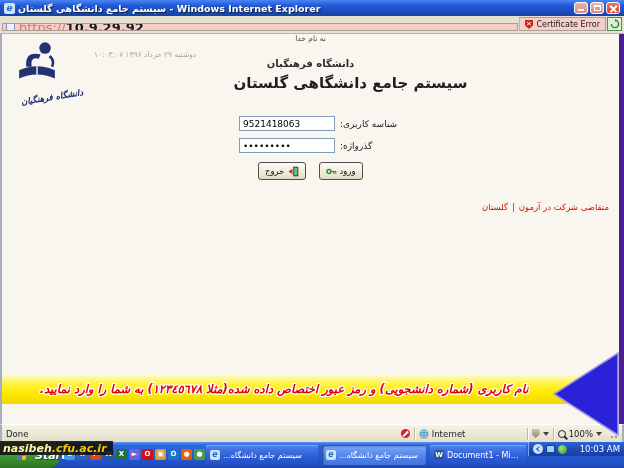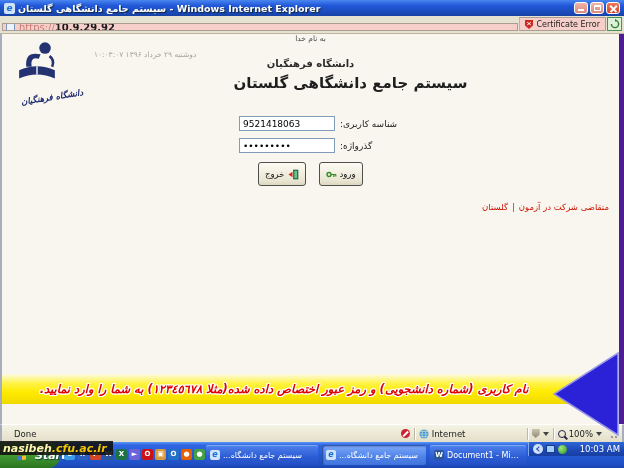--- a/index.html
+++ b/index.html
@@ -22,21 +22,21 @@
   .tb-btn.close { background:linear-gradient(180deg,#F07858,#D8412A); }
   .g-min { position:absolute; left:3px; bottom:2px; width:6px; height:2px; background:#fff; }
   .g-max { position:absolute; left:3px; top:2px; width:7px; height:6px; border:1px solid #fff; border-top:2px solid #fff; }
   .g-x1,.g-x2 { position:absolute; left:2px; top:5px; width:9px; height:1.5px; background:#fff; }
   .g-x1 { transform:rotate(45deg); } .g-x2 { transform:rotate(-45deg); }
 
   
   .addressrow { position:absolute; top:16px; left:0; width:624px; height:18px;
     background:#E6E2D1; border-bottom:1px solid #BDB49E; display:flex; align-items:stretch; }
   .addrfield { flex:1; margin:7px 1px 2px 2px; background:#F7CFCA; border:1px solid #AD9C94;
-    display:flex; align-items:center; padding:0 3px; font-size:10px; white-space:nowrap; overflow:hidden; }
+    display:flex; align-items:center; padding:0 3px; font-size:13px; white-space:nowrap; overflow:hidden; }
   .page-ico { width:9px; height:11px; background:#EAF2FB; border:1px solid #7A96B8; margin-right:4px; flex:0 0 auto; }
   .addr-proto,.addr-path { color:#C97B72; }
   .addr-host { color:#1A1A1A; font-weight:bold; }
   .certerr { margin:1px 0 2px; background:#F7CFCA; border:1px solid #AD9C94; border-left:1px solid #C4AFA8;
     display:flex; align-items:center; gap:3px; padding:0 5px; font-size:8px; color:#222; flex:0 0 auto; }
   .refreshbtn { width:15px; margin:1px 2px 2px 1px; background:#DFF0D8; border:1px solid #4E8E4E;
     display:flex; align-items:center; justify-content:center; flex:0 0 auto; }
 
   
   .content { position:absolute; top:34px; left:0; width:624px; height:390px;
@@ -52,42 +52,42 @@
   .h-sys { position:absolute; top:40px; left:0; width:100%; text-align:center;
     font-size:15px; font-weight:bold; color:#1E1E1E;margin-left:40px; }
 
   .form-row { position:absolute; left:237px; width:190px; display:flex; align-items:center; gap:5px; }
   .row-user { top:82px; } .row-pass { top:104px; }
   .fld { width:96px; height:15px; border:1px solid #7F9DB9; background:#fff; font-size:9px;
     padding:1px 3px; direction:ltr; font-family:"DejaVu Sans", sans-serif; }
   .fld-label { font-size:9px; color:#1A1A1A; }
 
   .btn-row { position:absolute; top:128px; left:256px; display:flex; gap:13px; }
-  .xp-btn { display:flex; align-items:center; gap:3px; height:24px; padding:0 6px;
+  .xp-btn { display:flex; align-items:center; gap:3px; height:18px; padding:0 6px;
     background:linear-gradient(180deg,#FDFBF4,#E9E5D2 80%,#DCD7C0); border:1px solid #4F4F4F;
     border-radius:3px; font-size:8.5px; color:#111; cursor:pointer; font-family:"DejaVu Sans", sans-serif; }
 
   .corner-links { position:absolute; top:168px; right:10px; direction:rtl;
     font-size:8.5px; color:#CC1400; display:flex; gap:4px; }
   .corner-links a { color:#CC1400; text-decoration:none; }
 
   .banner { position:absolute; top:340px; left:0; width:600px; height:30px;
     background:linear-gradient(180deg,#FCFAE4 0%,#FFF34A 30%,#FFEB00 60%,#EFD900 100%);
     display:flex; align-items:center; }
   .banner-text { width:100%; direction:rtl; text-align:center; padding:0 48px 0 12px;
     font-size:11.5px; font-weight:bold; font-style:italic; color:#E00000;
     text-shadow:-1px 0 #fff,1px 0 #fff,0 -1px #fff,0 1px #fff,-1px -1px #fff,1px 1px #fff,1px -1px #fff,-1px 1px #fff; }
   .triangle { position:absolute; top:318px; right:0; width:66px; height:84px; z-index:5; }
 
   
   .statusbar { position:absolute; top:424px; left:0; width:624px; height:18px;
     background:linear-gradient(180deg,#F5F3E4,#E2DEC8); border-top:1px solid #fff;
     border-left:2px solid #A6AEBC; border-right:2px solid #A6AEBC;
     display:flex; align-items:center; padding:0 4px; font-size:8.5px; color:#222; gap:4px; }
-  .sb-status { flex:1;margin-left:8px; }
+  .sb-status { flex:1; }
   .sb-sep { width:1px; height:12px; background:#BDB9A4; box-shadow:1px 0 0 #fff; }
   .sb-group { display:flex; align-items:center; gap:3px; }
   .caret { width:0; height:0; border-left:3px solid transparent; border-right:3px solid transparent;
     border-top:4px solid #444; }
   .grip { width:10px; height:10px; margin-left:2px;
     background:
       radial-gradient(circle at 8px 8px,#999 1px,transparent 1.2px),
       radial-gradient(circle at 8px 4px,#999 1px,transparent 1.2px),
       radial-gradient(circle at 4px 8px,#999 1px,transparent 1.2px); }
 

